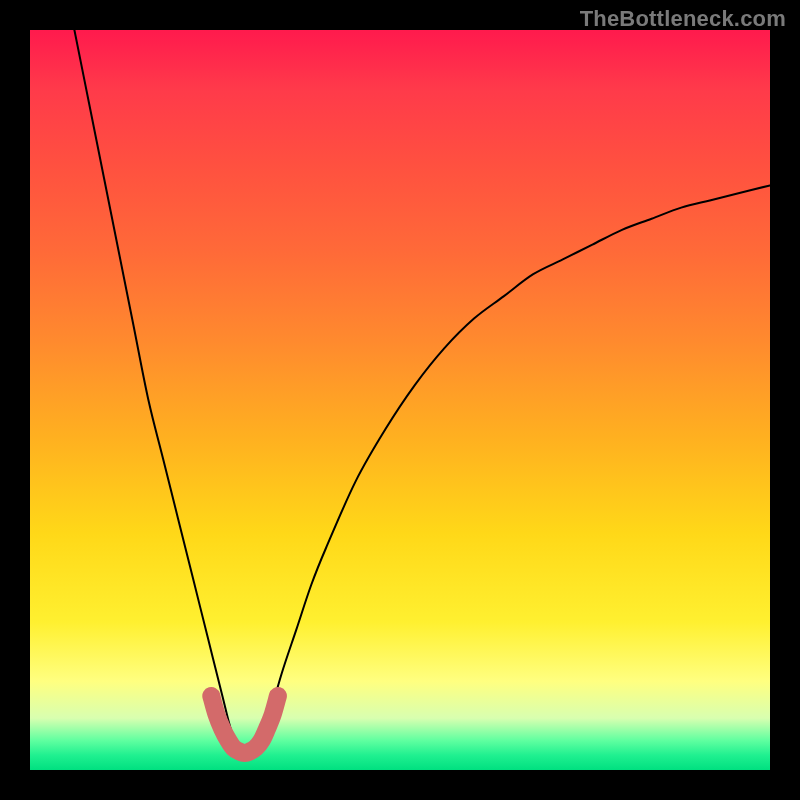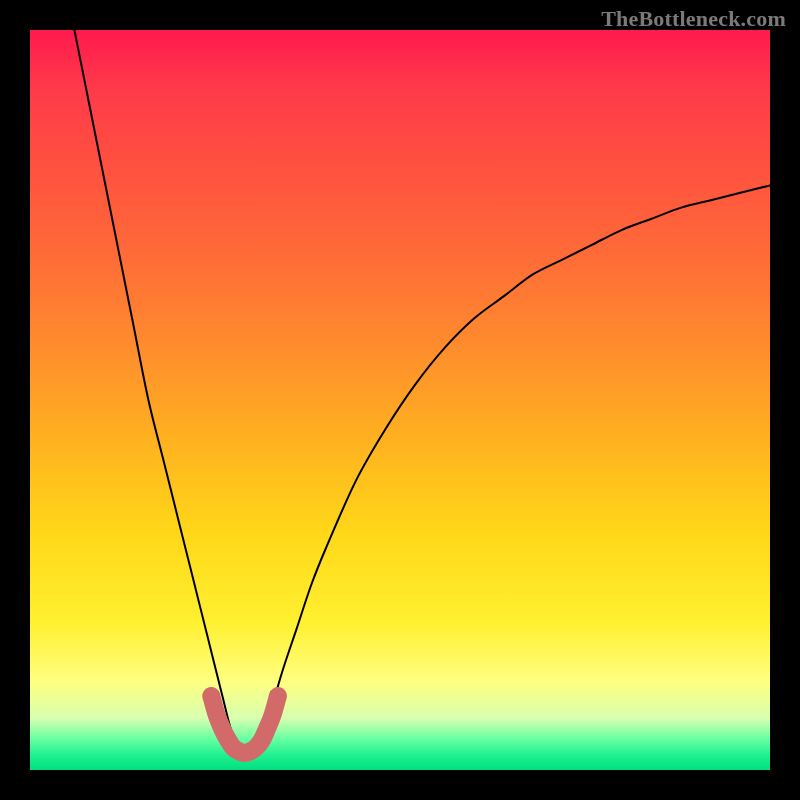--- a/index.html
+++ b/index.html
@@ -35,21 +35,20 @@
   }
   .watermark {
     position: absolute;
     top: 6px;
     right: 14px;
     color: #7a7a7a;
     font-size: 22px;
     font-weight: 600;
     letter-spacing: 0.2px;
     z-index: 5;
-    font-family: Liberation Serif, serif;
   }
   svg.curve {
     position: absolute;
     left: 0;
     top: 0;
     width: 740px;
     height: 740px;
     z-index: 2;
   }
 </style>

